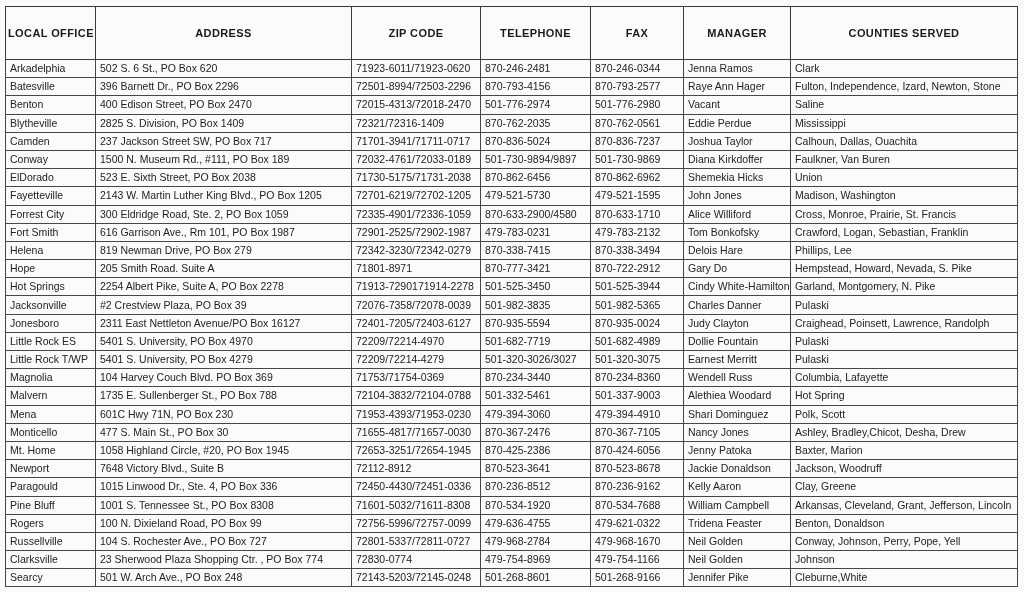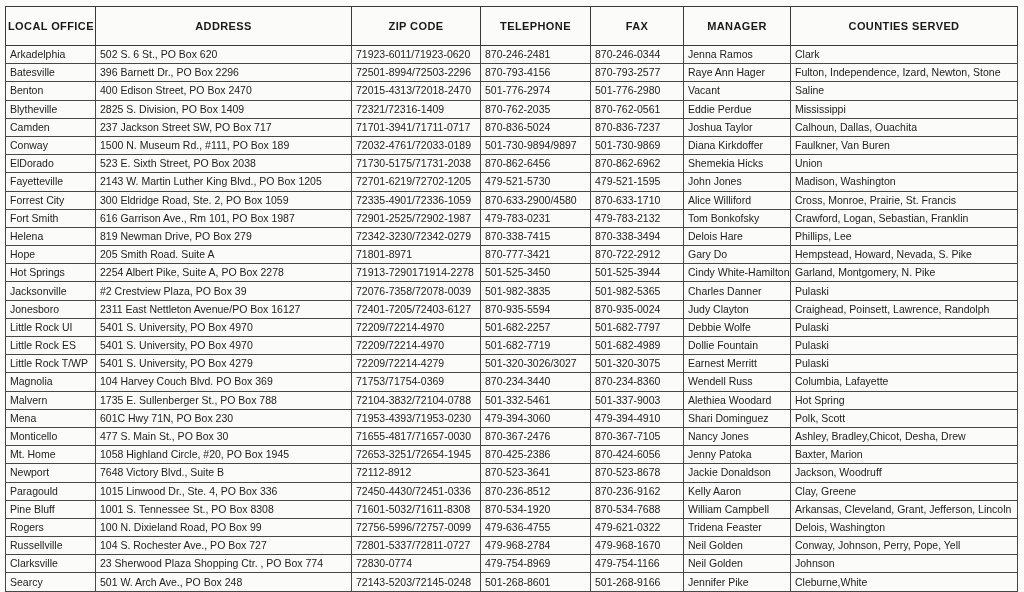--- a/index.html
+++ b/index.html
@@ -20,21 +20,21 @@
   table.office-table {
     border-collapse: collapse;
     table-layout: fixed;
     width: 1012px;
   }
   table.office-table th {
     font-size: 11px;
     font-weight: bold;
     text-align: center;
     border: 1.2px solid #3a3a3a;
-    padding: 13px 2px;
+    padding: 20px 2px;
     letter-spacing: 0.4px;
     color: #1a1a1a;
     white-space: nowrap;
     overflow: hidden;
     background: #fbfbf9;
   }
   table.office-table td {
     font-size: 10.5px;
     border: 1px solid #474747;
     padding: 1px 4px 2px 4px;
@@ -201,29 +201,20 @@
         <tr>
           <td>Jonesboro</td>
           <td>2311 East Nettleton  Avenue/PO Box 16127</td>
           <td>72401-7205/72403-6127</td>
           <td>870-935-5594</td>
           <td>870-935-0024</td>
           <td>Judy Clayton</td>
           <td>Craighead, Poinsett,  Lawrence,  Randolph</td>
         </tr>
         <tr>
-          <td>Little Rock UI</td>
-          <td>5401 S. University,  PO Box 4970</td>
-          <td>72209/72214-4970</td>
-          <td>501-682-2257</td>
-          <td>501-682-7797</td>
-          <td>Debbie Wolfe</td>
-          <td>Pulaski</td>
-        </tr>
-        <tr>
           <td>Little Rock ES</td>
           <td>5401 S. University,  PO Box 4970</td>
           <td>72209/72214-4970</td>
           <td>501-682-7719</td>
           <td>501-682-4989</td>
           <td>Dollie Fountain</td>
           <td>Pulaski</td>
         </tr>
         <tr>
           <td>Little Rock T/WP</td>
@@ -306,21 +297,21 @@
           <td>William Campbell</td>
           <td>Arkansas,  Cleveland, Grant, Jefferson,  Lincoln</td>
         </tr>
         <tr>
           <td>Rogers</td>
           <td>100 N. Dixieland  Road, PO Box 99</td>
           <td>72756-5996/72757-0099</td>
           <td>479-636-4755</td>
           <td>479-621-0322</td>
           <td>Tridena Feaster</td>
-          <td>Delois, Washington</td>
+          <td>Benton, Donaldson</td>
         </tr>
         <tr>
           <td>Russellville</td>
           <td>104 S. Rochester Ave., PO Box 727</td>
           <td>72801-5337/72811-0727</td>
           <td>479-968-2784</td>
           <td>479-968-1670</td>
           <td>Neil Golden</td>
           <td>Conway, Johnson, Perry, Pope, Yell</td>
         </tr>

